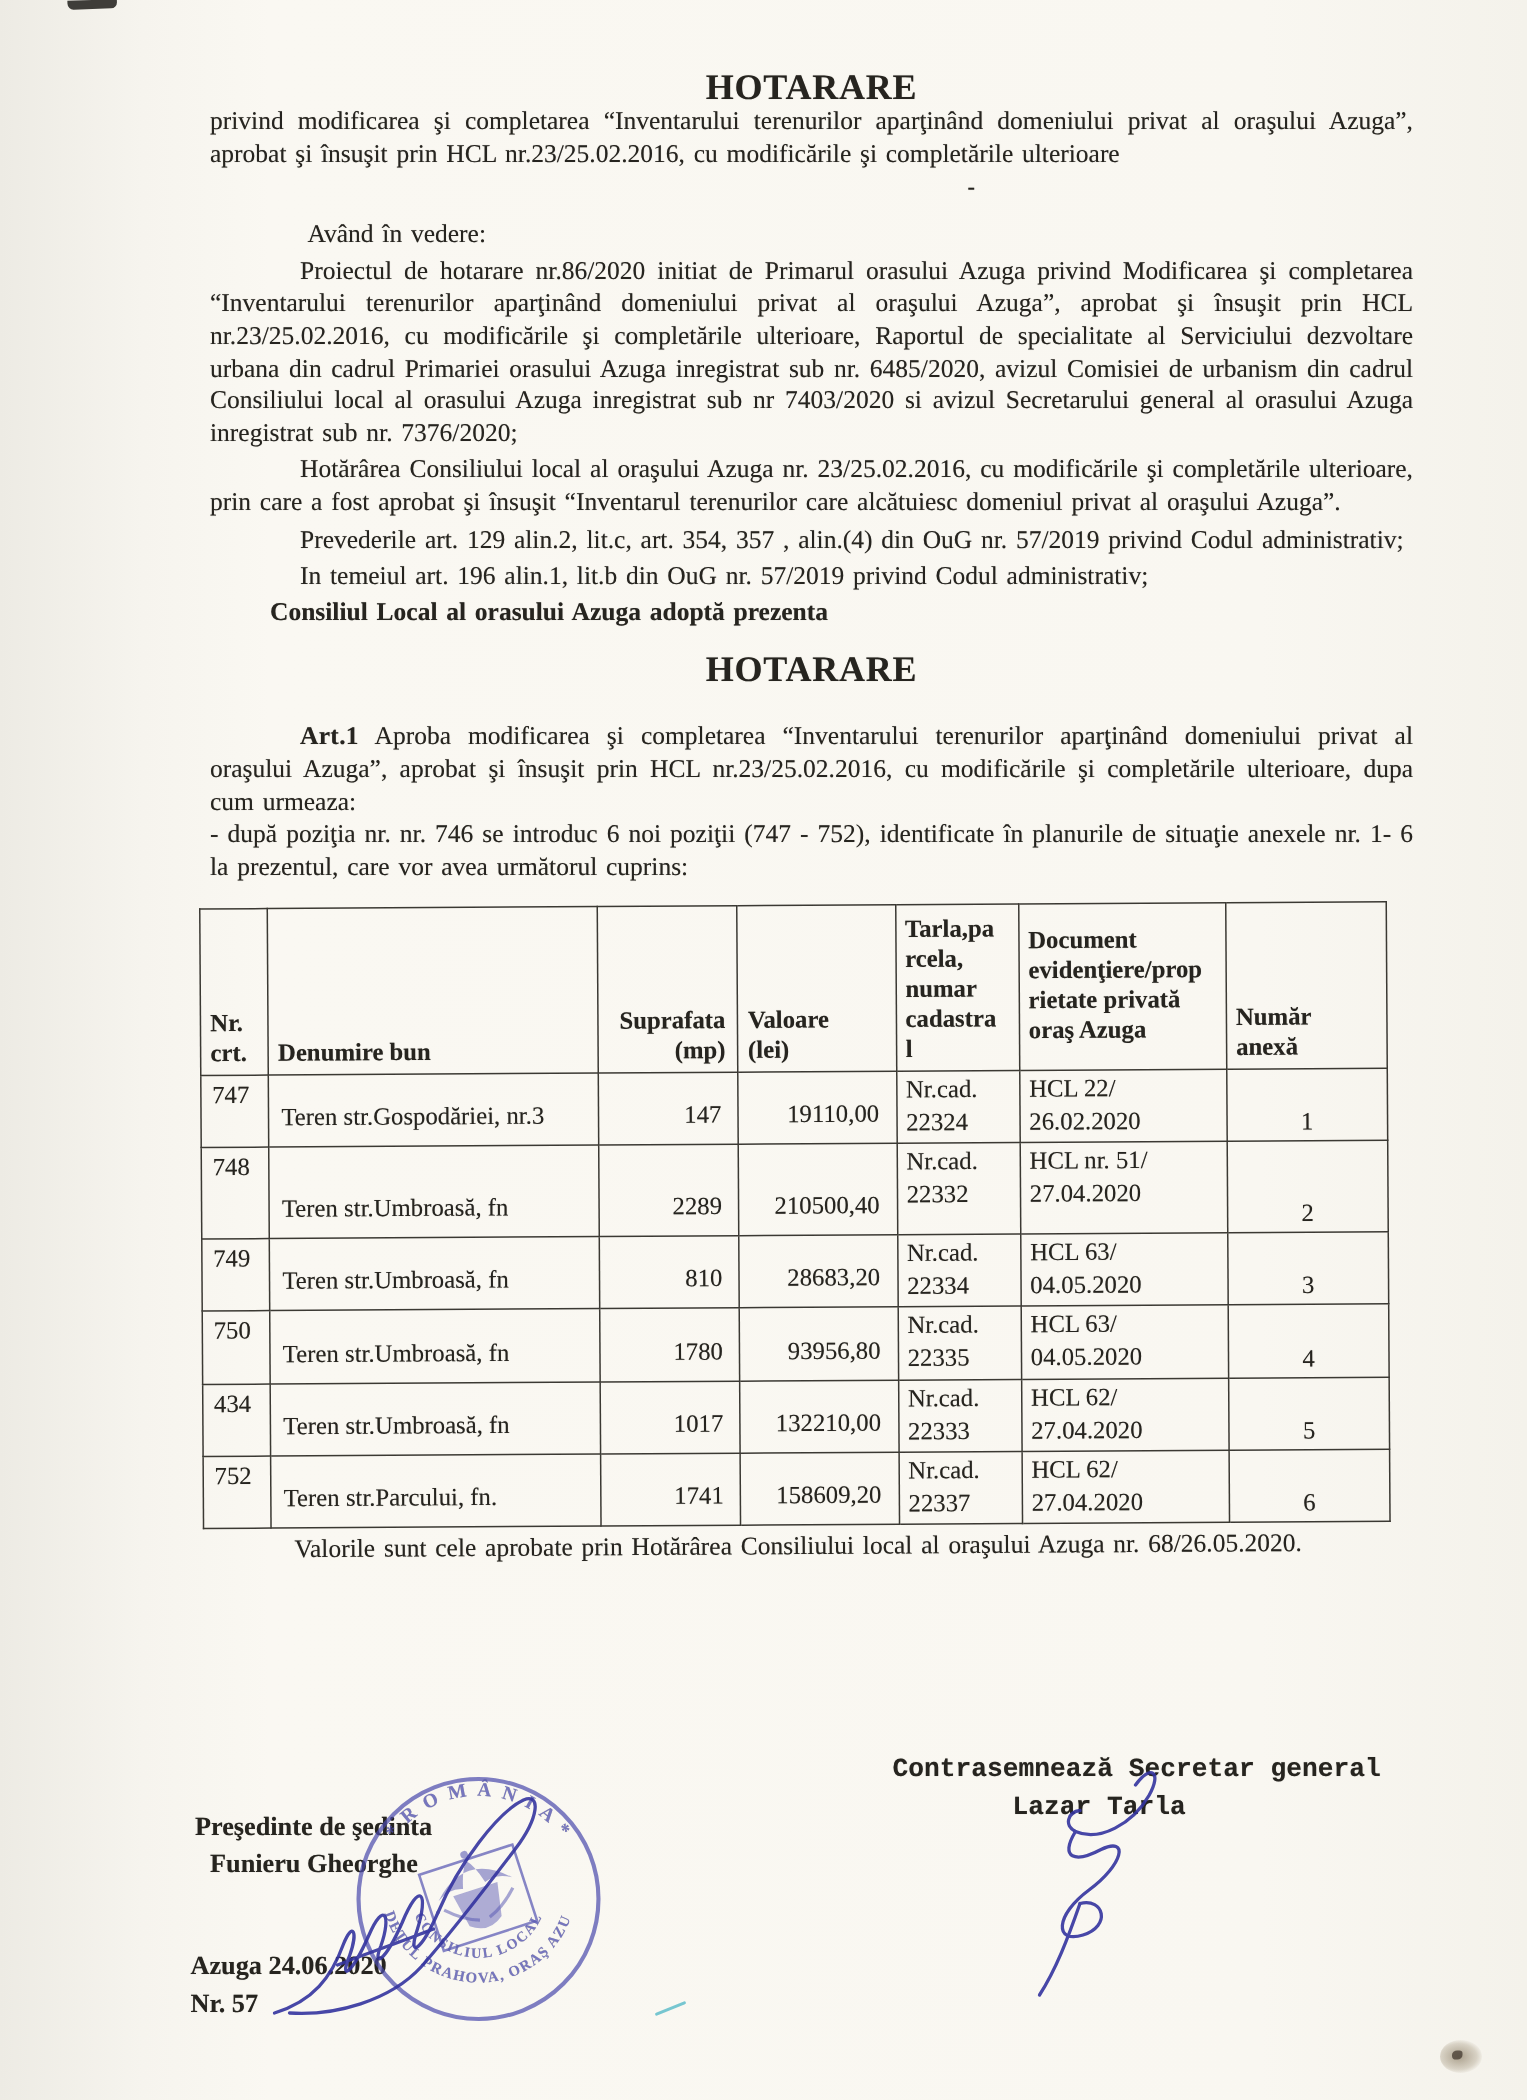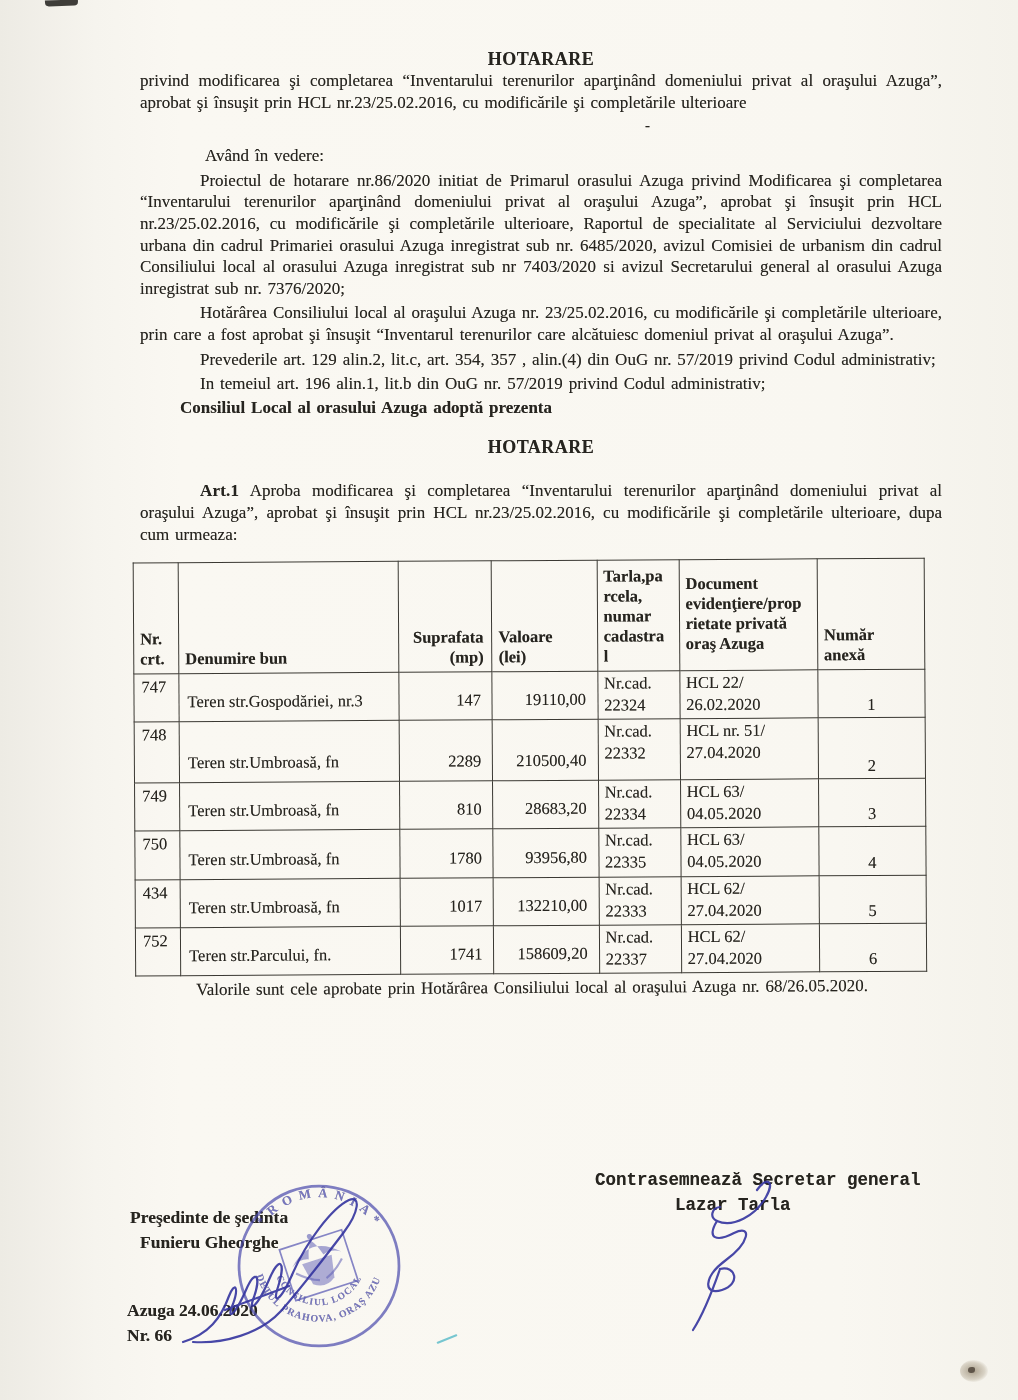--- a/index.html
+++ b/index.html
@@ -9,21 +9,21 @@
     font-family:"Liberation Serif", serif;
   }
   .page {
     position:relative; width:1018px; height:1400px; overflow:hidden;
     background:linear-gradient(90deg,#edebe4 0px,#f6f4ee 95px,#faf8f2 180px,#f9f7f1 840px,#f4f2eb 1018px);
     color:#26241f;
     text-shadow:0 0 0.5px rgba(45,42,36,.45);
   }
   .content { position:absolute; left:140px; top:46px; width:802px; z-index:1; }
   .hdr-line { font-weight:bold; font-size:17px; line-height:23px; letter-spacing:.3px; padding-left:8px; }
-  .doc-title { text-align:center; font-weight:bold; font-size:18px; line-height:22px; letter-spacing:.5px; margin-top:2px; }
+  .doc-title { text-align:center; font-weight:bold; font-size:24px; line-height:22px; letter-spacing:.5px; margin-top:2px; }
   p { margin:0; font-size:17px; line-height:21.6px; text-align:justify; word-spacing:1.6px; }
   .indent { text-indent:60px; }
   .dash-mark { font-weight:bold; font-size:15px; line-height:16px; margin:4px 0 0 505px; }
   .intro { margin-top:12px; text-indent:65px; text-align:left; }
   .mt4 { margin-top:3px; }
   .adopt { font-weight:bold; text-indent:40px; text-align:left; margin-top:2px; }
   .title2 { margin-top:18px; }
   .art { margin-top:22px; }
   .art b { letter-spacing:.2px; }
   .table-block { margin-top:15px; transform:rotate(-0.35deg); transform-origin:50% 50%; }
@@ -79,20 +79,21 @@
     <p class="intro">Având în vedere:</p>
     <p class="indent mt4">Proiectul de hotarare nr.86/2020 initiat de Primarul orasului Azuga privind Modificarea şi completarea “Inventarului terenurilor aparţinând domeniului privat al oraşului Azuga”, aprobat şi însuşit prin HCL nr.23/25.02.2016, cu modificările şi completările ulterioare, Raportul de specialitate al Serviciului dezvoltare urbana din cadrul Primariei orasului Azuga inregistrat sub nr. 6485/2020,  avizul Comisiei de urbanism din cadrul Consiliului local al orasului Azuga inregistrat sub nr 7403/2020 si avizul Secretarului general al orasului Azuga inregistrat sub nr. 7376/2020;</p>
     <p class="indent mt4">Hotărârea Consiliului local al oraşului Azuga nr. 23/25.02.2016, cu modificările şi completările ulterioare, prin care a fost aprobat şi însuşit  “Inventarul terenurilor care alcătuiesc domeniul privat al oraşului Azuga”.</p>
     <p class="indent mt4">Prevederile art. 129 alin.2, lit.c, art. 354, 357 , alin.(4)  din OuG nr. 57/2019 privind Codul administrativ;</p>
     <p class="indent mt4">In temeiul art. 196 alin.1, lit.b din OuG nr. 57/2019 privind Codul administrativ;</p>
     <p class="adopt">Consiliul Local al orasului Azuga adoptă prezenta</p>
 
     <div class="doc-title title2">HOTARARE</div>
 
     <p class="indent art"><b>Art.1</b><span> Aproba  modificarea şi completarea  “Inventarului  terenurilor aparţinând domeniului privat al oraşului Azuga”, aprobat şi însuşit prin HCL nr.23/25.02.2016, cu modificările şi completările ulterioare, dupa cum urmeaza:</span></p>
+    <p>- după poziţia nr. nr. 746 se introduc 6 noi poziţii (747 - 752), identificate în planurile de situaţie anexele nr. 1- 6  la prezentul, care vor avea următorul cuprins:</p>
 
     <div class="table-block">
       <table>
         <colgroup>
           <col style="width:45px">
             <col style="width:220px">
             <col style="width:93px">
             <col style="width:105px">
           <col style="width:82px">
             <col style="width:138px">
@@ -193,21 +194,21 @@
 
   </div>
 
   <div class="sig-block president-block">
     <div>Preşedinte de şedinta</div>
     <div class="name">Funieru Gheorghe</div>
   </div>
 
   <div class="sig-block date-block">
     <div>Azuga 24.06.2020</div>
-    <div>Nr. 66</div>
+    <div>Nr. 57</div>
   </div>
 
   <div class="sig-block countersign-block">
     <div>Contrasemnează  Secretar general</div>
     <div class="name">Lazar Tarla</div>
   </div>
 
   <svg class="stamp" viewBox="0 0 200 200" width="172" height="172">
     <defs>
       <path id="arcTop" d="M 20 100 A 80 80 0 0 1 180 100"></path>

